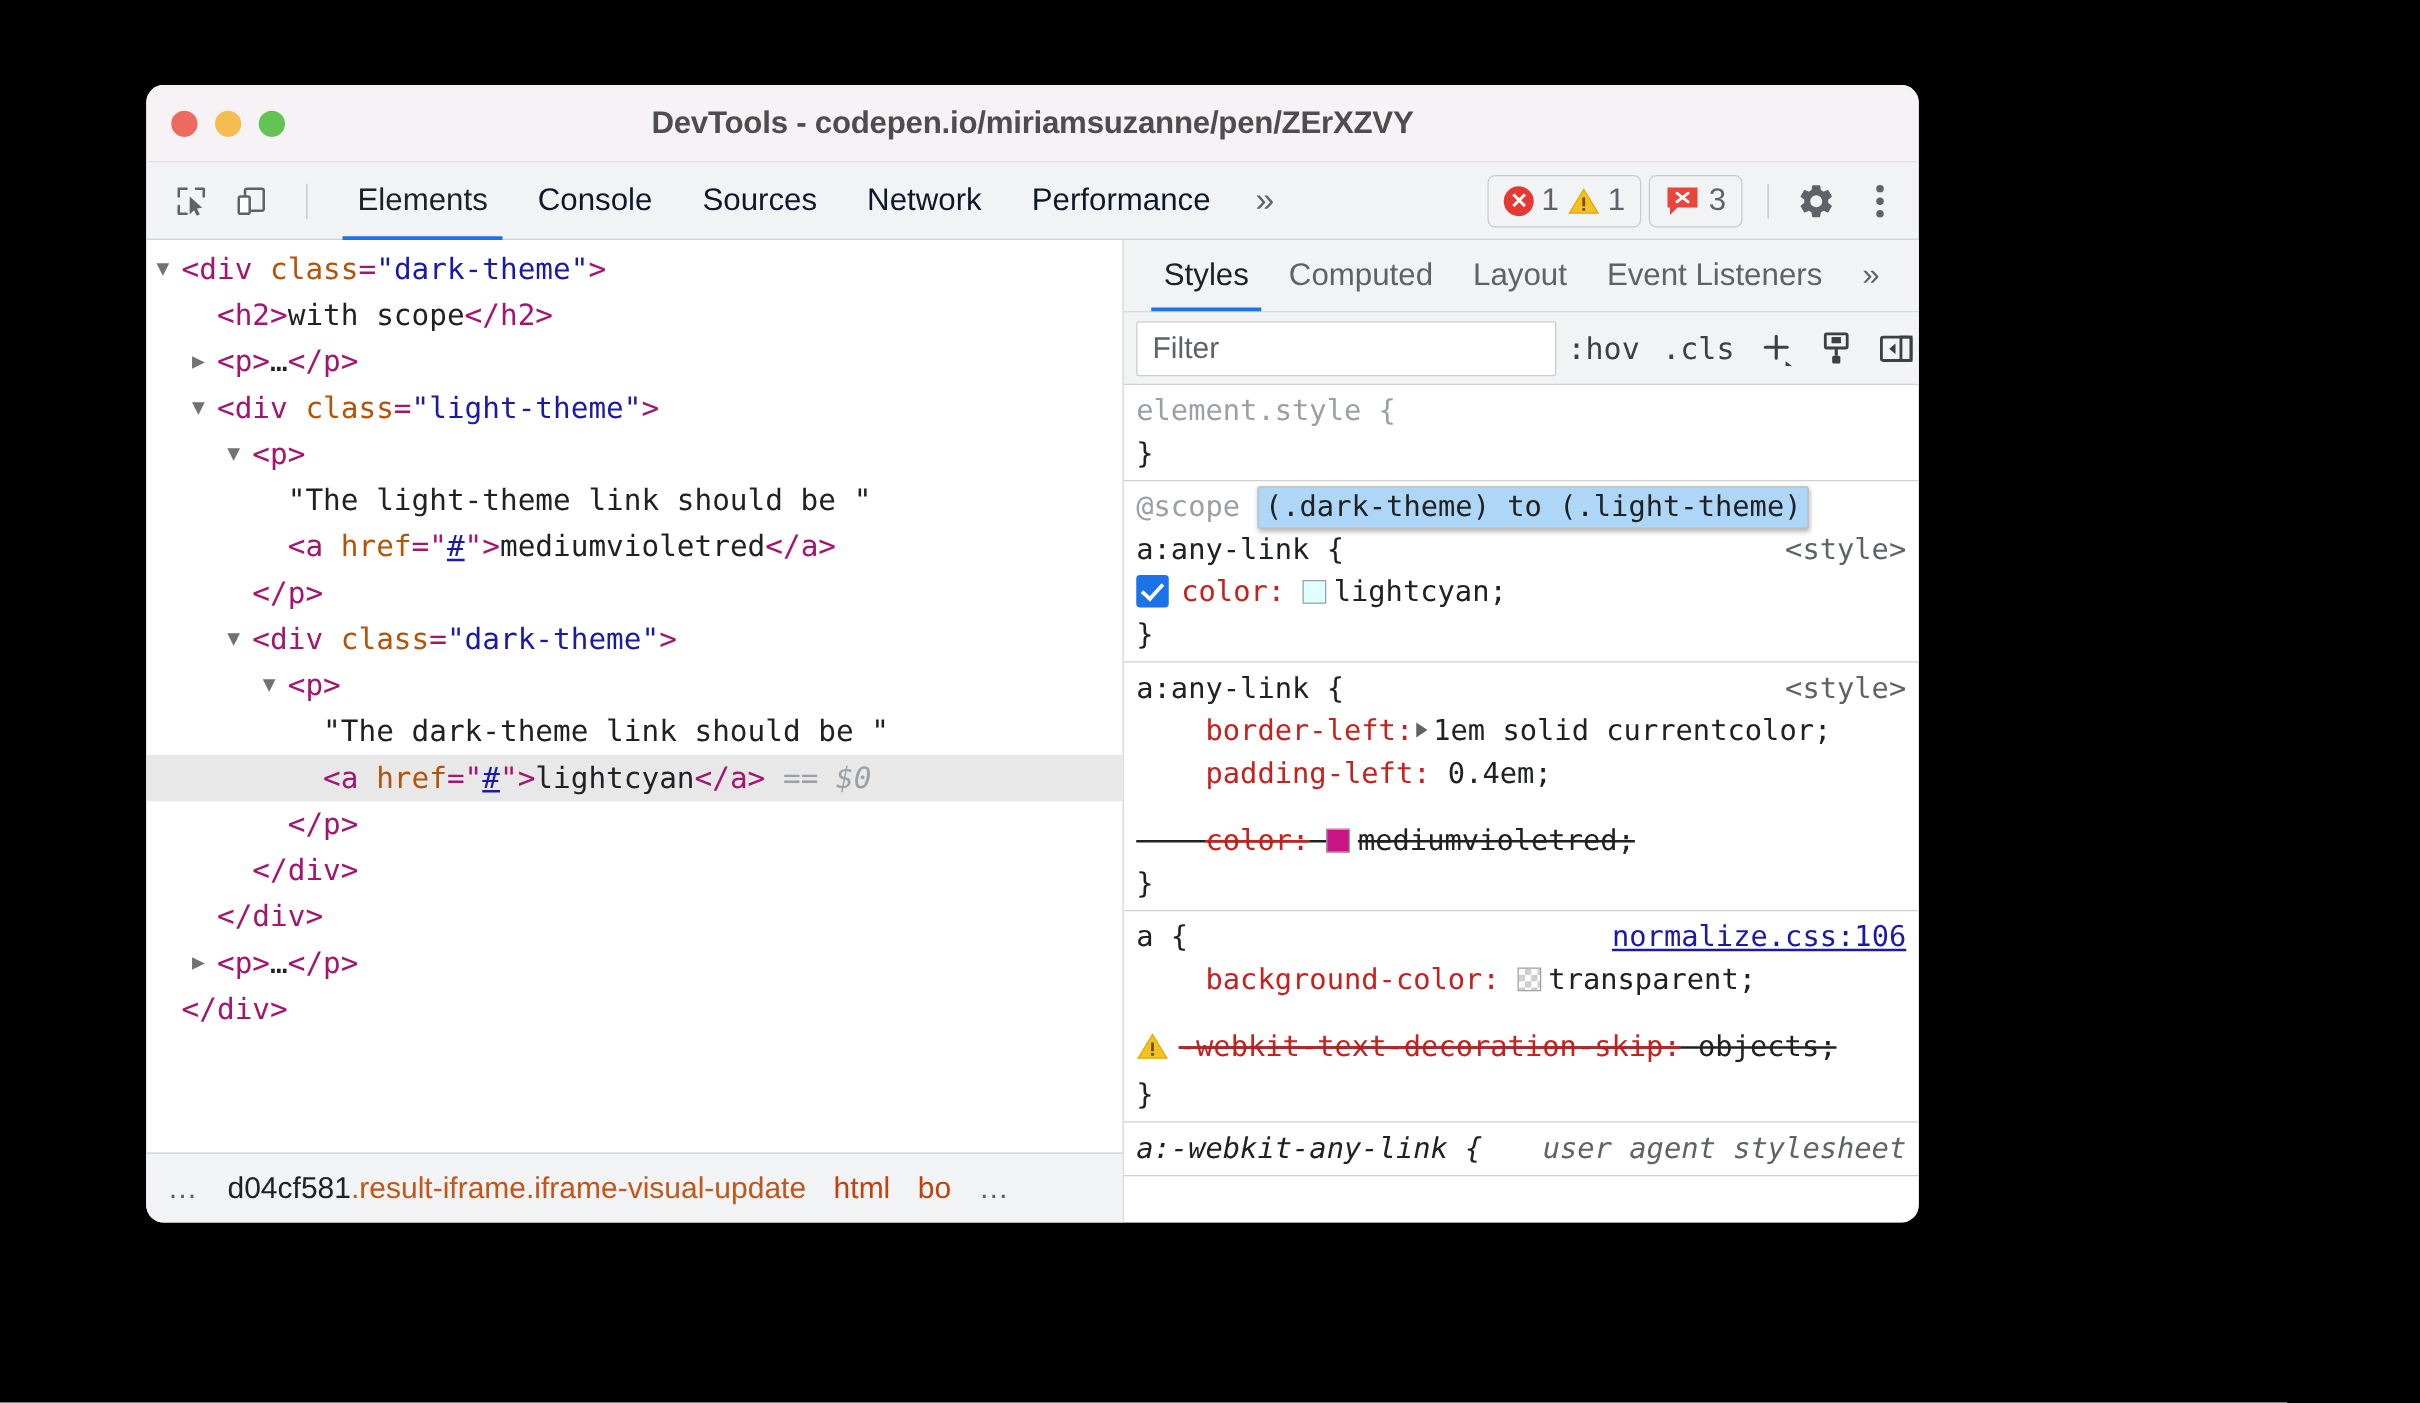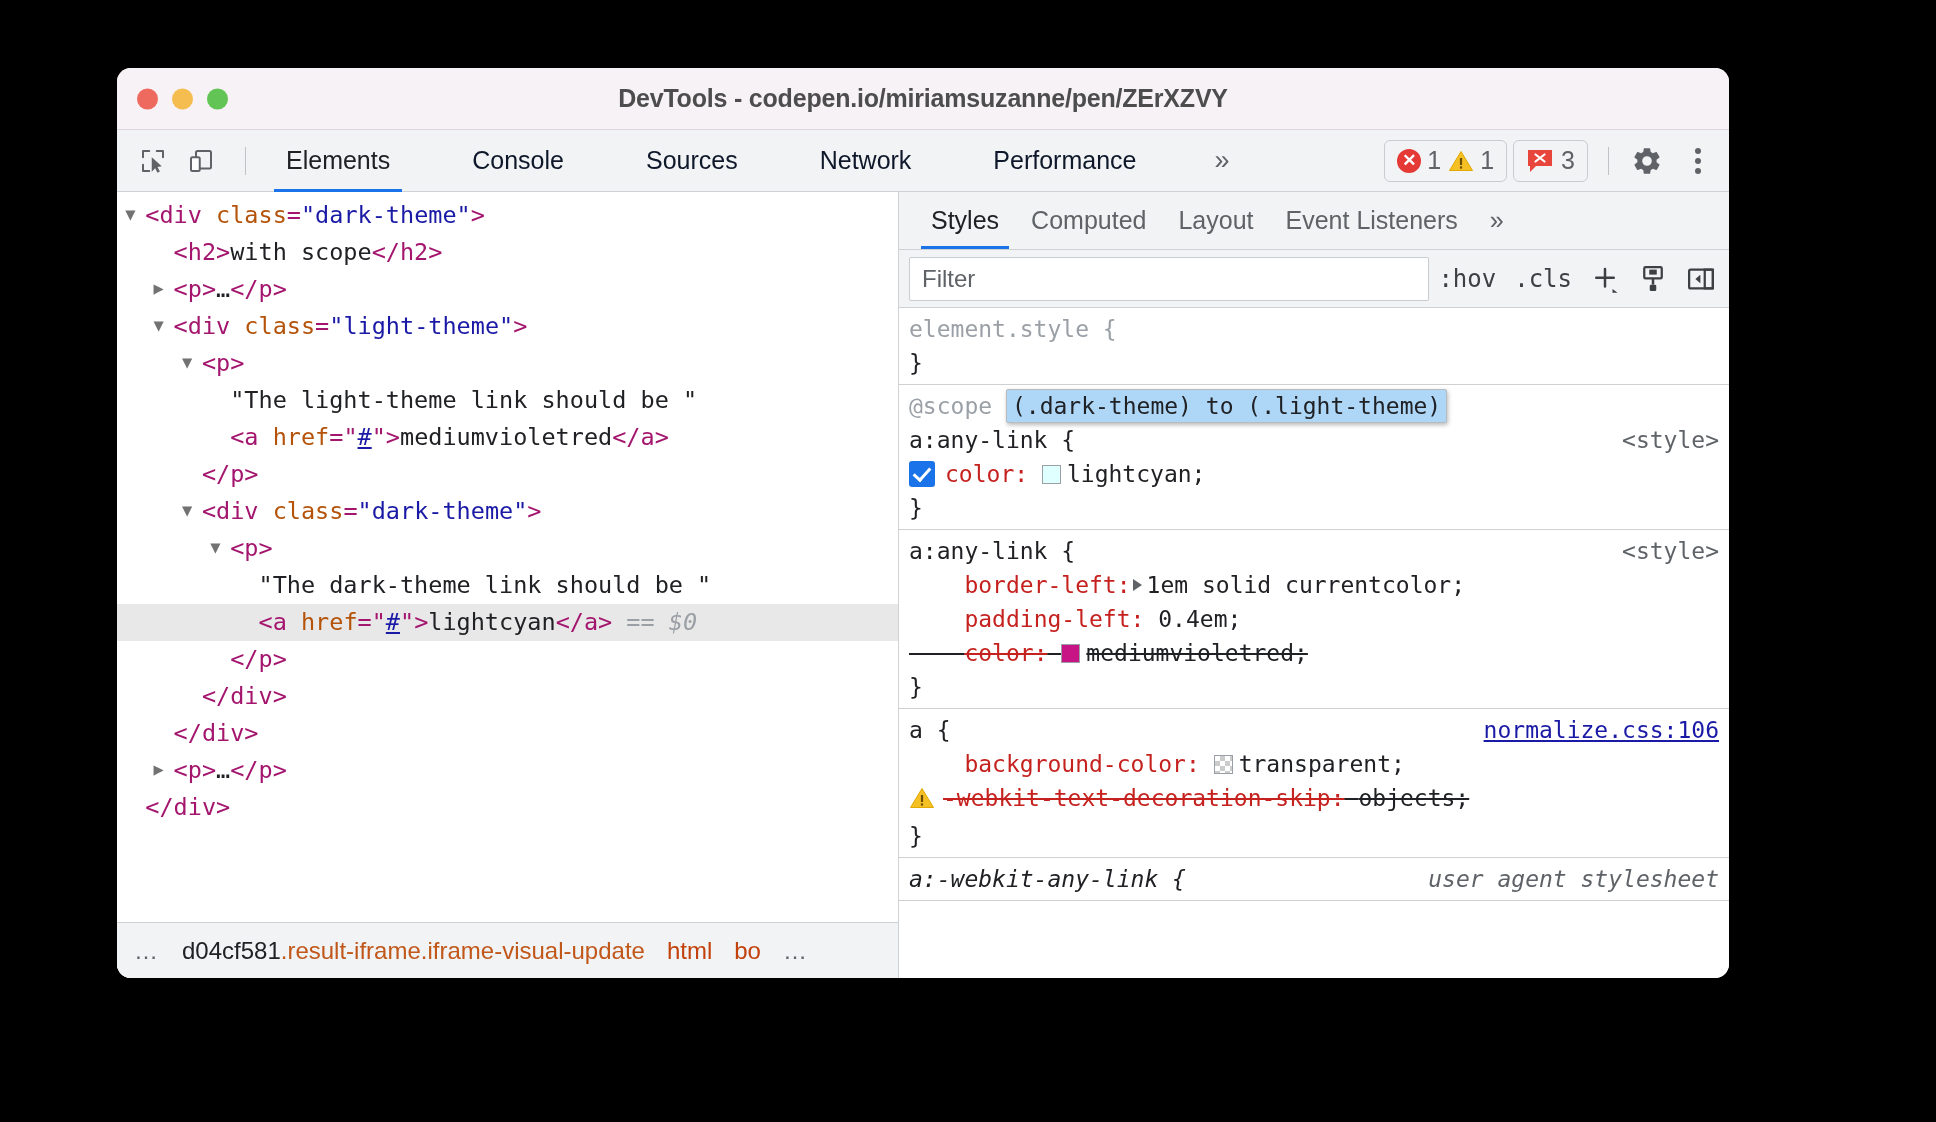--- a/index.html
+++ b/index.html
@@ -8,21 +8,21 @@
     width:1936px; height:1122px;
     background:#000;
     font-family:"Liberation Sans", sans-serif;
     overflow:hidden;
   }
 
   
   #window {
     position:absolute;
     left:117px; top:68px;
-    width:1612px; height:910px;
+    width:1418px; height:910px;
     background:#ffffff;
     border-radius:14px;
     overflow:hidden;
     box-shadow:0 0 60px 22px rgba(0,0,0,0.55);
   }
 
   
   #titlebar {
     position:relative;
     height:62px;
@@ -45,21 +45,21 @@
   #toolbar {
     height:62px;
     background:#f1f3f4;
     border-bottom:1px solid #cfd2d4;
     display:flex; align-items:center;
     padding:0 16px 0 18px;
     position:relative;
   }
   .tb-icon { width:36px; height:36px; display:flex; align-items:center; justify-content:center; margin-right:12px; }
   .tb-sep { width:1px; height:28px; background:#bfc3c6; margin:0 14px; }
-  .tabs { display:flex; align-items:flex-start; height:62px; margin-left:6px;gap:42px; }
+  .tabs { display:flex; align-items:flex-start; height:62px; margin-left:6px; }
   .tab {
     font-size:25px; color:#0f172a;
     padding:0 20px; height:62px;
     display:flex; align-items:center;
     position:relative; white-space:nowrap;
   }
   .tab.active { color:#202124; }
   .tab.active::after {
     content:""; position:absolute; left:8px; right:8px; bottom:0;
     height:3px; background:#1a73e8;
@@ -189,21 +189,21 @@
   .sel { color:#202124; }
   .sel-muted { color:#9aa0a6; }
   .prop { color:#c5221f; }
   .pval { color:#202124; }
   .origin {
     position:absolute; right:10px; top:0;
     color:#5f6368; font-size:23px;
   }
   .origin.link { color:#1a1aa6; text-decoration:underline; }
   .origin.ua { font-style:italic; color:#5f6368; }
-  .strike { text-decoration:line-through; text-decoration-color:#202124; }
+  .strike { text-decoration:line-through; text-decoration-color:#202124;margin-top:20px; }
   .strike .prop { text-decoration:line-through; }
   .checkbox {
     display:inline-block; width:26px; height:26px;
     background:#1a73e8; border-radius:3px;
     position:relative; vertical-align:-5px; margin-right:10px;
   }
   .checkbox::after {
     content:""; position:absolute; left:8px; top:3px;
     width:7px; height:14px; border:solid #fff;
     border-width:0 3px 3px 0; transform:rotate(42deg);

